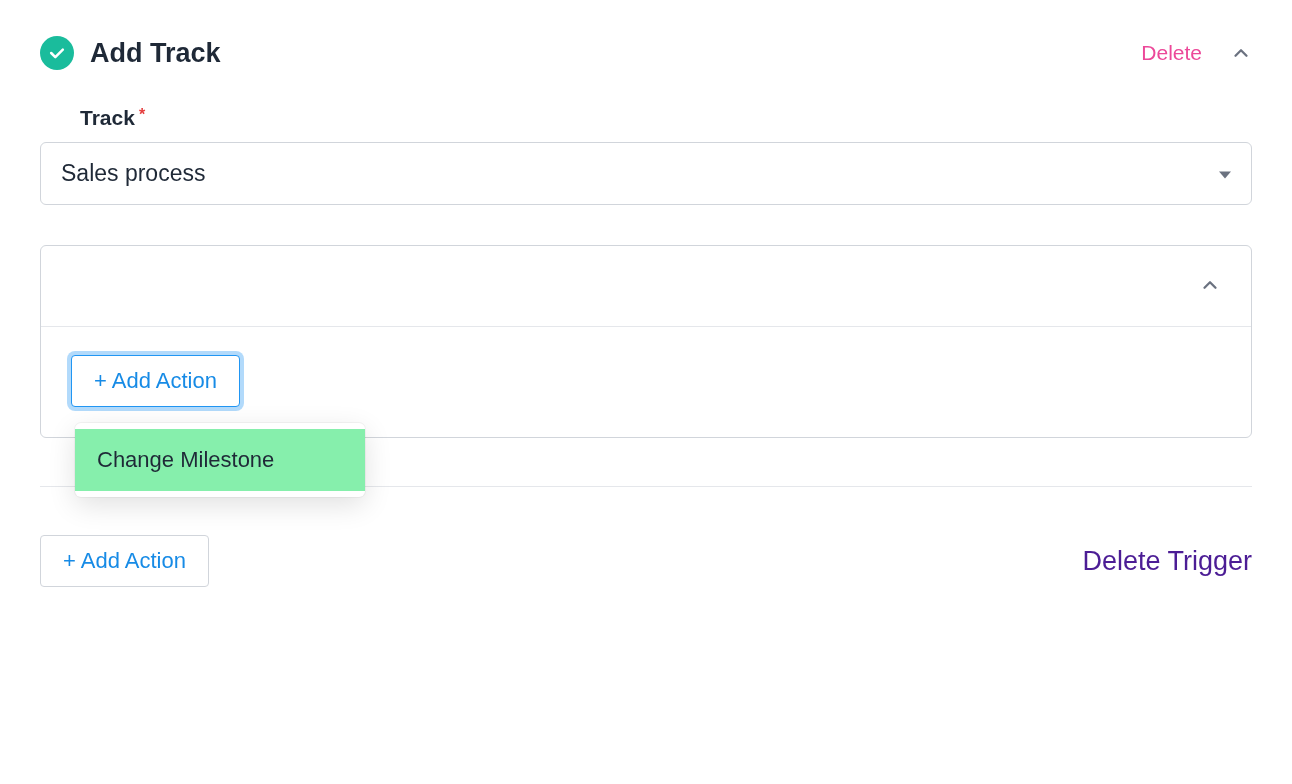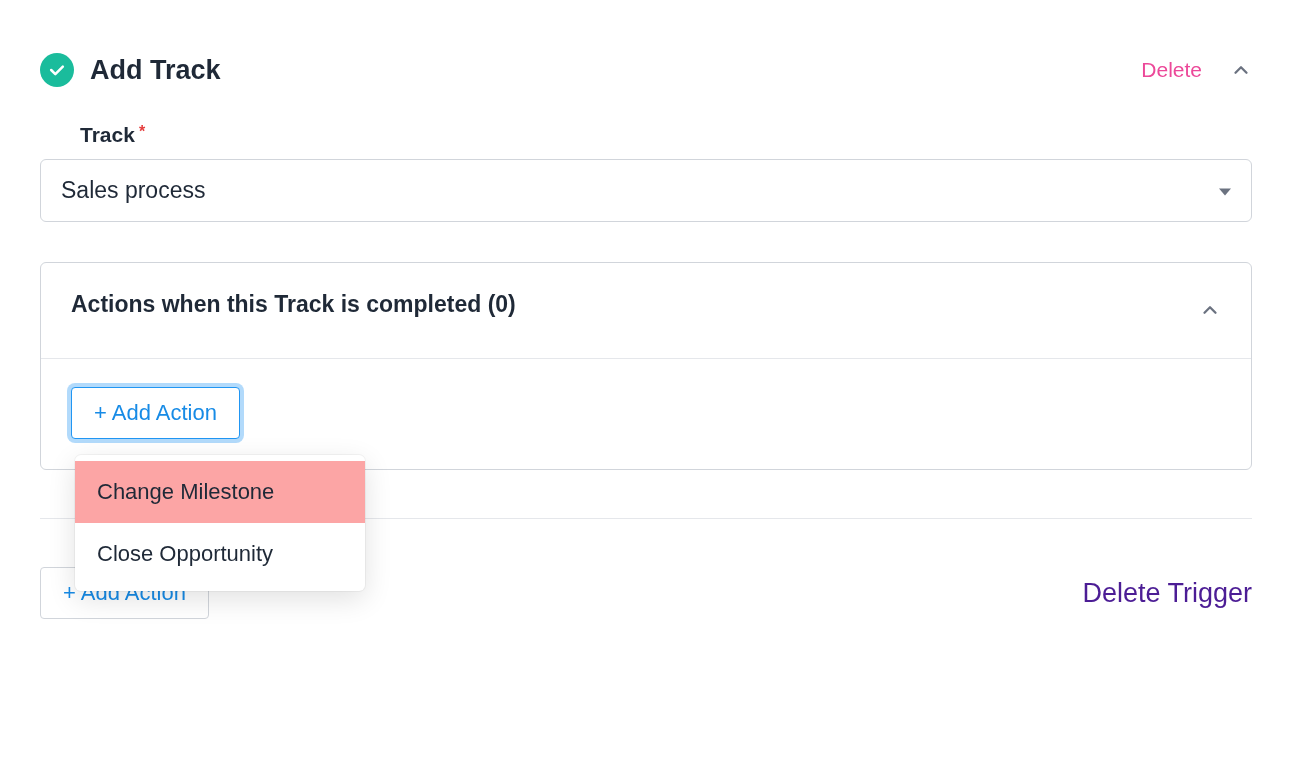--- a/index.html
+++ b/index.html
@@ -4,21 +4,21 @@
   <style>
     * { box-sizing: border-box; margin: 0; padding: 0; }
     body {
       font-family: -apple-system, BlinkMacSystemFont, "Segoe UI", Helvetica, Arial, sans-serif;
       background: #ffffff;
       width: 1292px;
       height: 784px;
       color: #1a202c;
     }
     .container {
-      padding: 53px 40px;
+      padding: 36px 40px;
       position: relative;
     }
     .header-row {
       display: flex;
       align-items: center;
       justify-content: space-between;
       margin-bottom: 36px;
     }
     .header-left {
       display: flex;
@@ -133,21 +133,21 @@
       padding: 6px 0;
       z-index: 50;
     }
     .dropdown-item {
       padding: 18px 22px;
       font-size: 22px;
       color: #1f2937;
       cursor: pointer;
     }
     .dropdown-item.highlight {
-      background: #fca5a5;
+      background: #86efac;
     }
     .bottom-row {
       margin-top: 48px;
       border-top: 1px solid #e5e7eb;
       padding-top: 48px;
       display: flex;
       align-items: center;
       justify-content: space-between;
     }
     .add-action-outline {
@@ -197,34 +197,32 @@
     <span class="select-caret">
       <svg viewBox="0 0 10 6">
           <path d="M0 0 L5 6 L10 0 Z"></path>
         </svg>
     </span>
   </div>
 
   <div class="panel">
     <div class="panel-header">
       <div class="panel-header-text">
-        <div class="panel-title">Actions when this Track is completed (0)</div>
       </div>
       <span class="chevron">
         <svg viewBox="0 0 24 24" fill="none" stroke="currentColor" stroke-width="2.5" stroke-linecap="round" stroke-linejoin="round">
             <polyline points="6 15 12 9 18 15"></polyline>
           </svg>
       </span>
     </div>
     <div class="panel-body">
       <button class="add-action-btn">+ Add Action</button>
 
       <div class="dropdown">
         <div class="dropdown-item highlight">Change Milestone</div>
-        <div class="dropdown-item">Close Opportunity</div>
       </div>
     </div>
   </div>
 
   <div class="bottom-row">
     <button class="add-action-outline">+ Add Action</button>
     <span class="delete-trigger">Delete Trigger</span>
   </div>
 
 </div>

